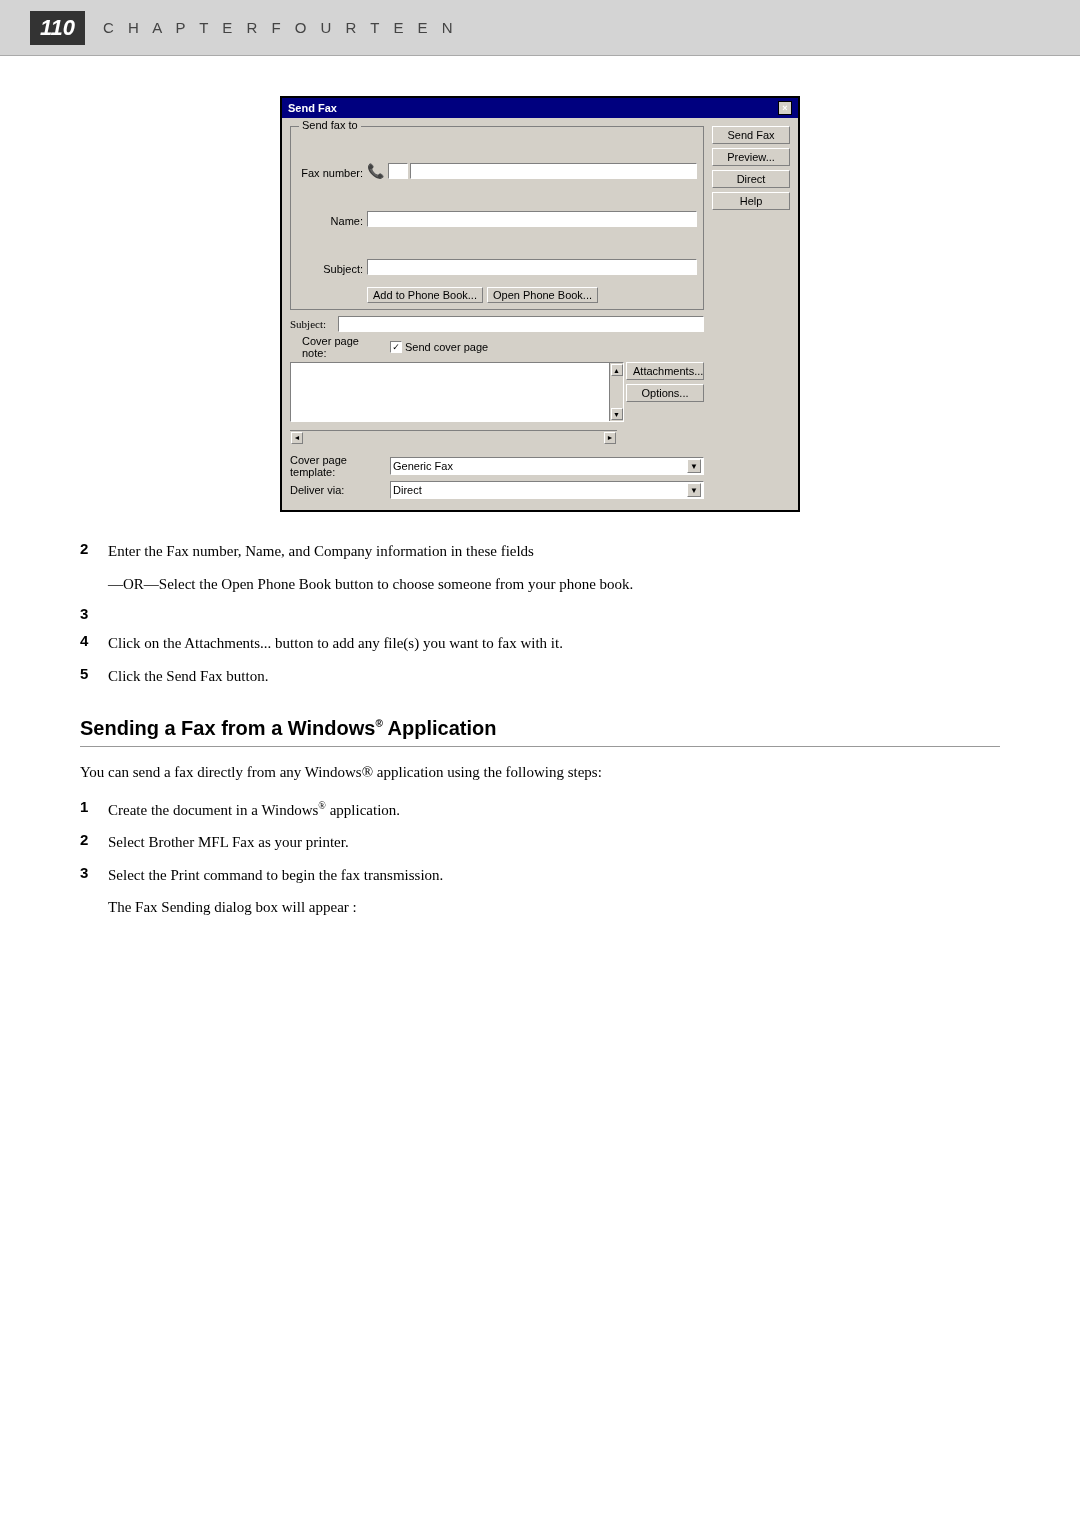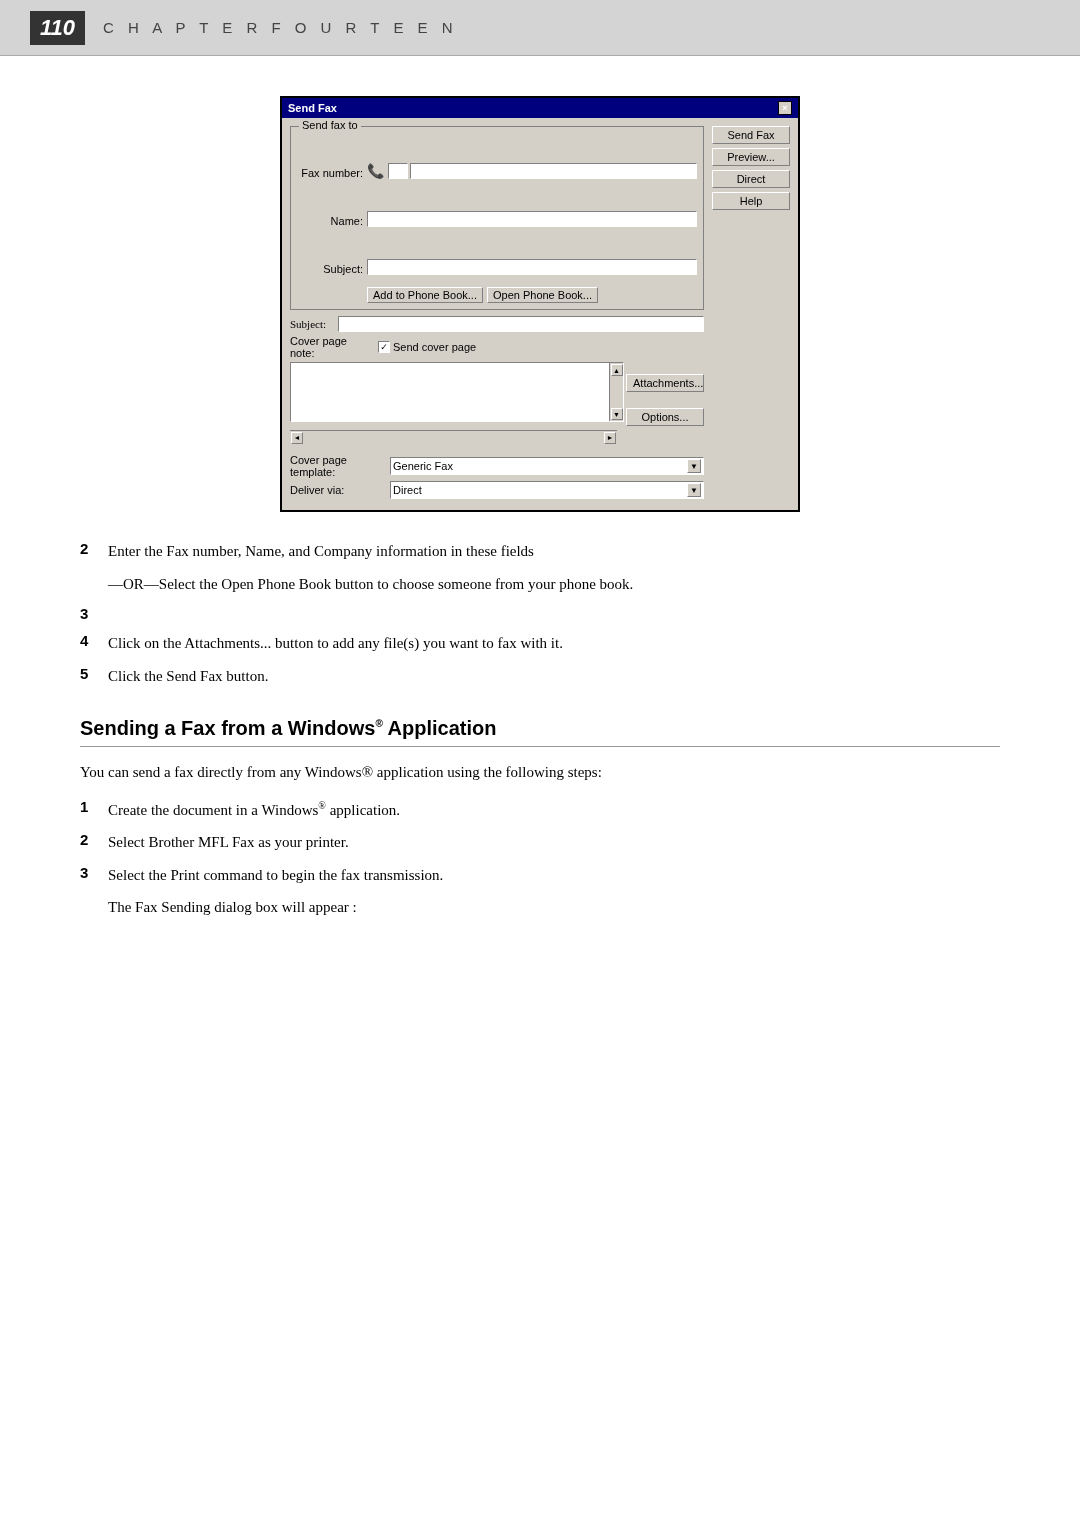--- a/index.html
+++ b/index.html
@@ -216,20 +216,21 @@
     }
     .coverpg-row {
       display: flex;
       align-items: center;
       margin-bottom: 3px;
       gap: 8px;
     }
     .coverpg-label {
       font-size: 11px;
       width: 80px;
+      margin-left: 12px;
     }
     .coverpg-check-label {
       display: flex;
       align-items: center;
       gap: 3px;
       font-size: 11px;
     }
     .checkbox-win {
       width: 12px;
       height: 12px;
@@ -321,21 +322,20 @@
       border-bottom: 1px solid #808080;
       width: 14px;
       height: 14px;
       display: flex;
       align-items: center;
       justify-content: center;
       font-size: 8px;
     }
     .right-btn-attach {
       width: 78px;
-      margin-top: 12px;
     }
 
     
     .step-item {
       display: flex;
       align-items: flex-start;
       margin-bottom: 10px;
     }
     .step-number {
       font-family: Arial, sans-serif;

